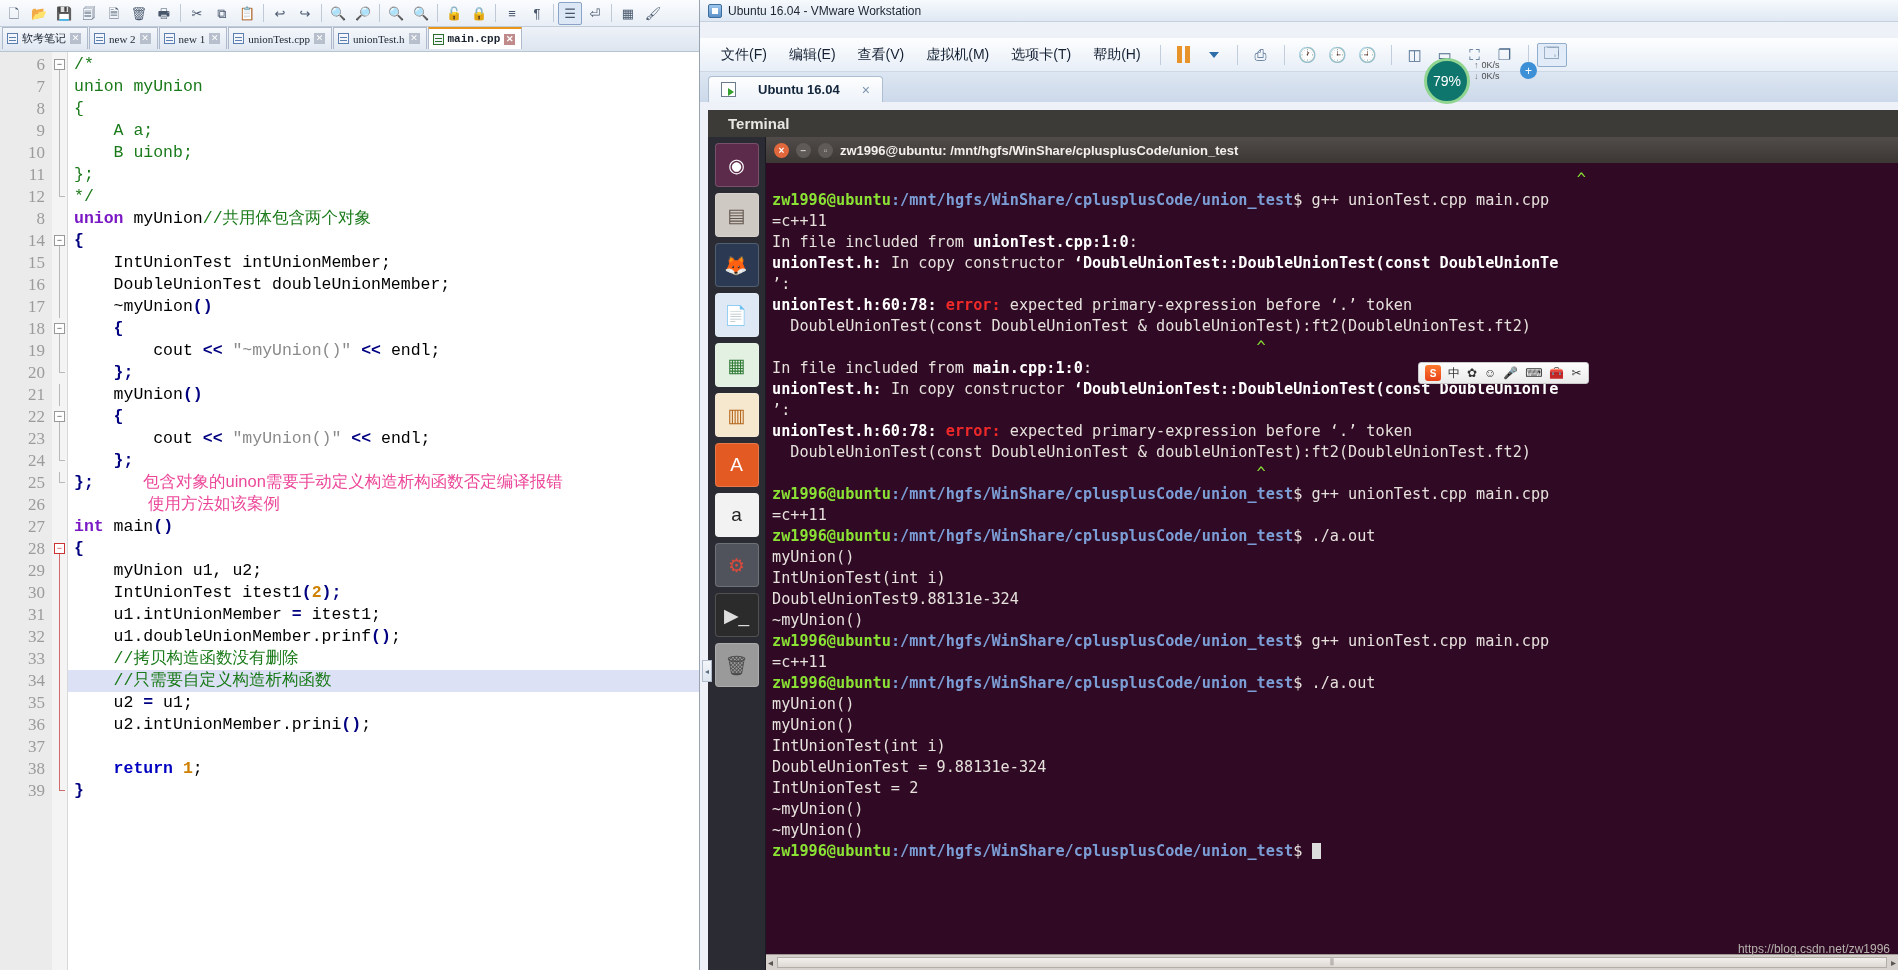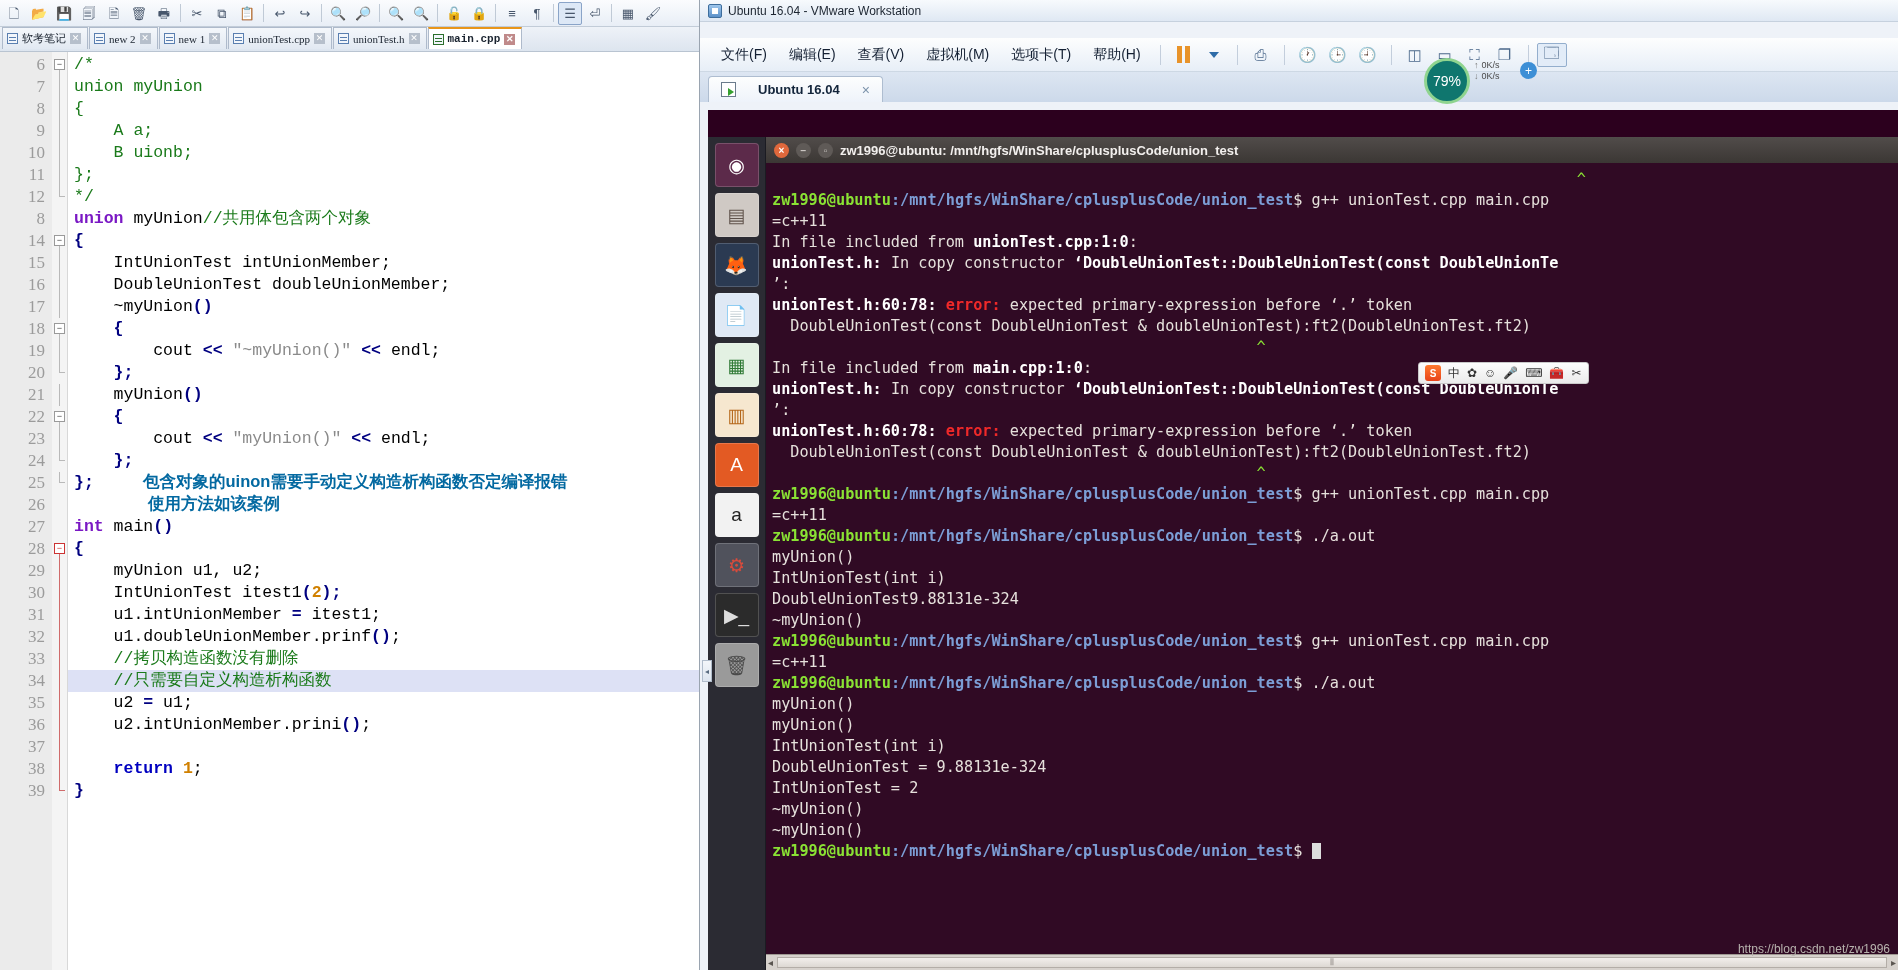--- a/index.html
+++ b/index.html
@@ -150,24 +150,24 @@
   }
   #codelines .cl.hl { background: #dde1f5; }
   .kw   { color: #7a18c4; font-weight: bold; }
   .kw2  { color: #0000c0; font-weight: bold; }
   .cmt  { color: #1a7a1a; }
   .str  { color: #8a8a8a; }
   .num  { color: #d08000; font-weight: bold; }
   .pun  { color: #000080; font-weight: bold; }
   .red-ann {
     position: absolute;
-    color: #0369a1;
+    color: #ec4899;
     font-family: "Liberation Sans", sans-serif;
     font-size: 16.5px;
-    font-weight: bold;
+    font-weight: normal;
     white-space: nowrap;
     line-height: 22px;
   }
 
   
   #vmware {
     position: absolute; left: 700px; top: 0;
     width: 1198px; height: 970px;
     background: #eef2f8;
     overflow: hidden;
@@ -620,20 +620,23 @@
 
     <div id="vm-tabstrip">
       <div id="vm-tab">
         <span class="vm-tab-icon"></span>
         <span>Ubuntu 16.04</span>
         <span class="vm-tab-x">×</span>
       </div>
     </div>
 
     <div id="guest">
+      <div id="ubuntu-topbar">
+        <span>Terminal</span>
+      </div>
 
       <div id="launcher">
           <div class="launch-icon" style="background: rgb(92, 42, 74); color: rgb(255, 255, 255);">◉</div>
           <div class="launch-icon" style="background: rgb(207, 201, 196); color: rgb(96, 84, 76);">▤</div>
           <div class="launch-icon" style="background: rgb(43, 58, 82); color: rgb(255, 156, 63);">🦊</div>
           <div class="launch-icon" style="background: rgb(223, 233, 245); color: rgb(42, 95, 168);">📄</div>
           <div class="launch-icon" style="background: rgb(227, 241, 227); color: rgb(47, 122, 53);">▦</div>
           <div class="launch-icon" style="background: rgb(246, 231, 207); color: rgb(181, 103, 26);">▥</div>
           <div class="launch-icon" style="background: rgb(227, 90, 35); color: rgb(255, 255, 255);">A</div>
           <div class="launch-icon" style="background: rgb(242, 242, 242); color: rgb(34, 34, 34);">a</div>

